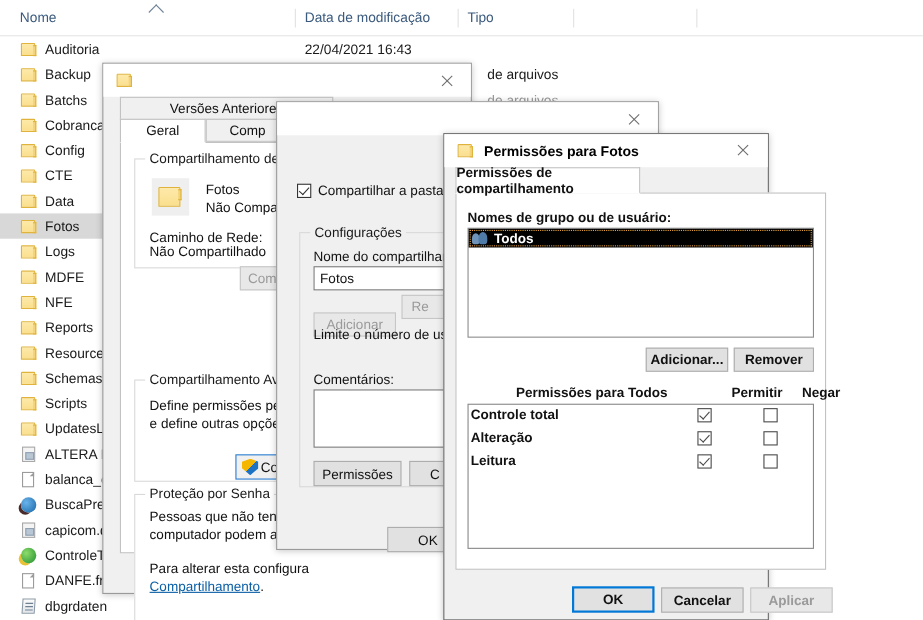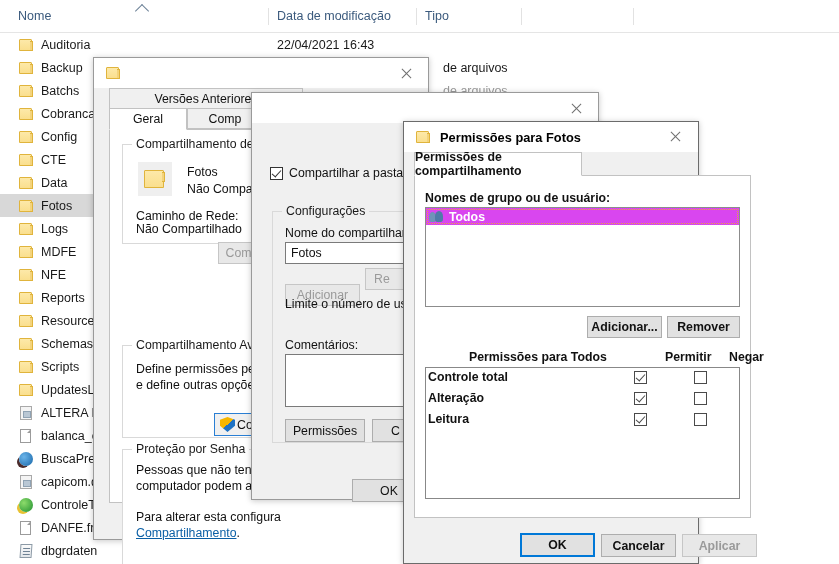--- a/index.html
+++ b/index.html
@@ -134,21 +134,21 @@
   .tabstrip{position:absolute;}
   .tab{position:absolute;background:#f0f0f0;border:1px solid #c2c2c2;
       font-size:12.3px;color:#111;display:flex;align-items:center;justify-content:center;
       box-sizing:border-box;}
   .tab.on{background:#fff;border-bottom-color:#fff;z-index:3;}
   .tabpanel{position:absolute;background:#fff;border:1px solid #c2c2c2;box-sizing:border-box;}
 
   
   .listbox{position:absolute;background:#fff;border:1px solid #8c8c8c;box-sizing:border-box;}
   .lbitem{height:17px;display:flex;align-items:center;padding-left:3px;font-size:12.3px;}
-  .lbitem.sel{background:#d946ef;color:#fff;outline:1px dotted #e8a33d;outline-offset:-2px;}
+  .lbitem.sel{background:#000000;color:#fff;outline:1px dotted #e8a33d;outline-offset:-2px;}
   .users-ico{width:16px;height:13px;position:relative;flex:0 0 16px;margin-right:4px;}
   .users-ico:before{content:"";position:absolute;left:0;top:2px;width:7px;height:10px;
       border-radius:50% 50% 30% 30%;background:#6f93b8;}
   .users-ico:after{content:"";position:absolute;left:6px;top:1px;width:8px;height:11px;
       border-radius:50% 50% 30% 30%;background:#4f7ba8;}
 
   
   .permtable{position:absolute;background:#fff;border:1px solid #888;box-sizing:border-box;}
   .prow{position:relative;height:21px;}
   .pname{position:absolute;left:2px;top:2px;font-size:12.3px;color:#111;white-space:nowrap;}

